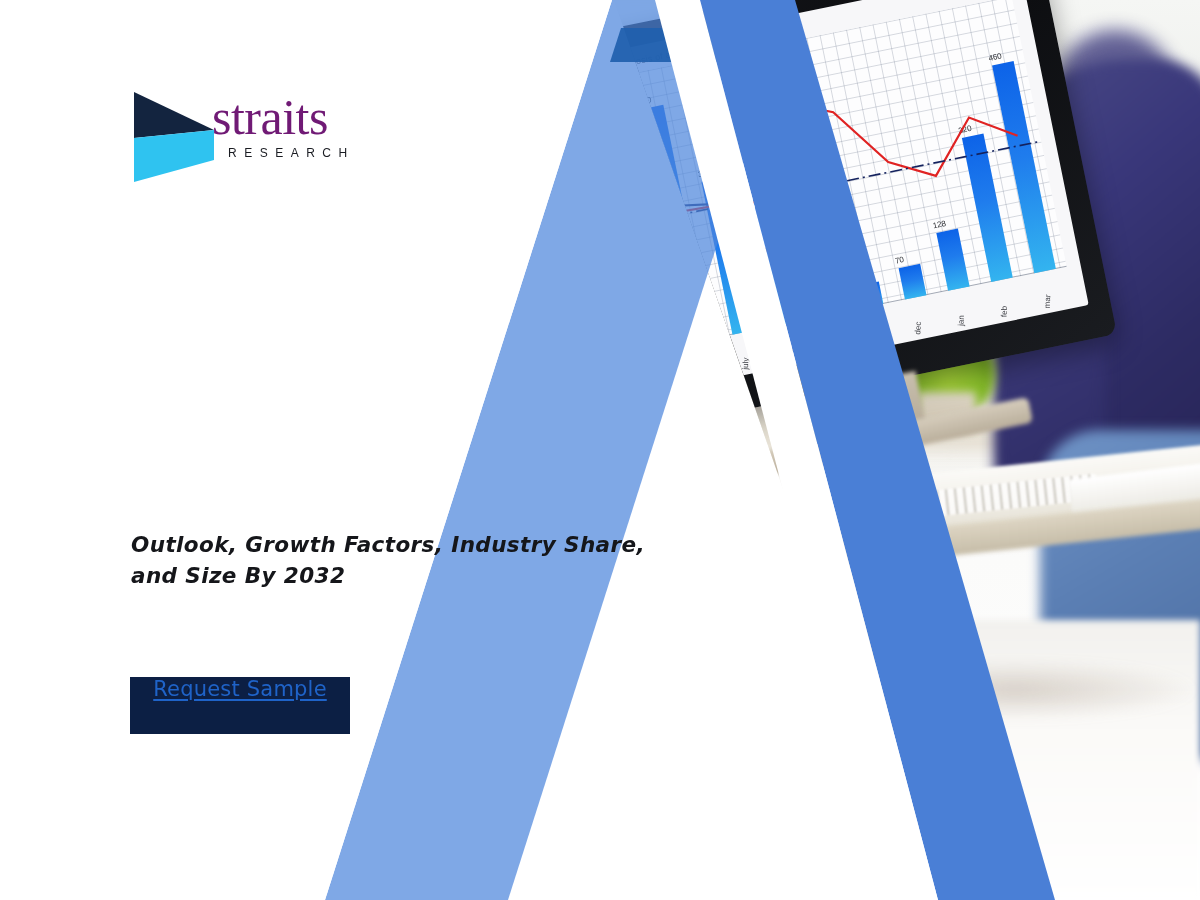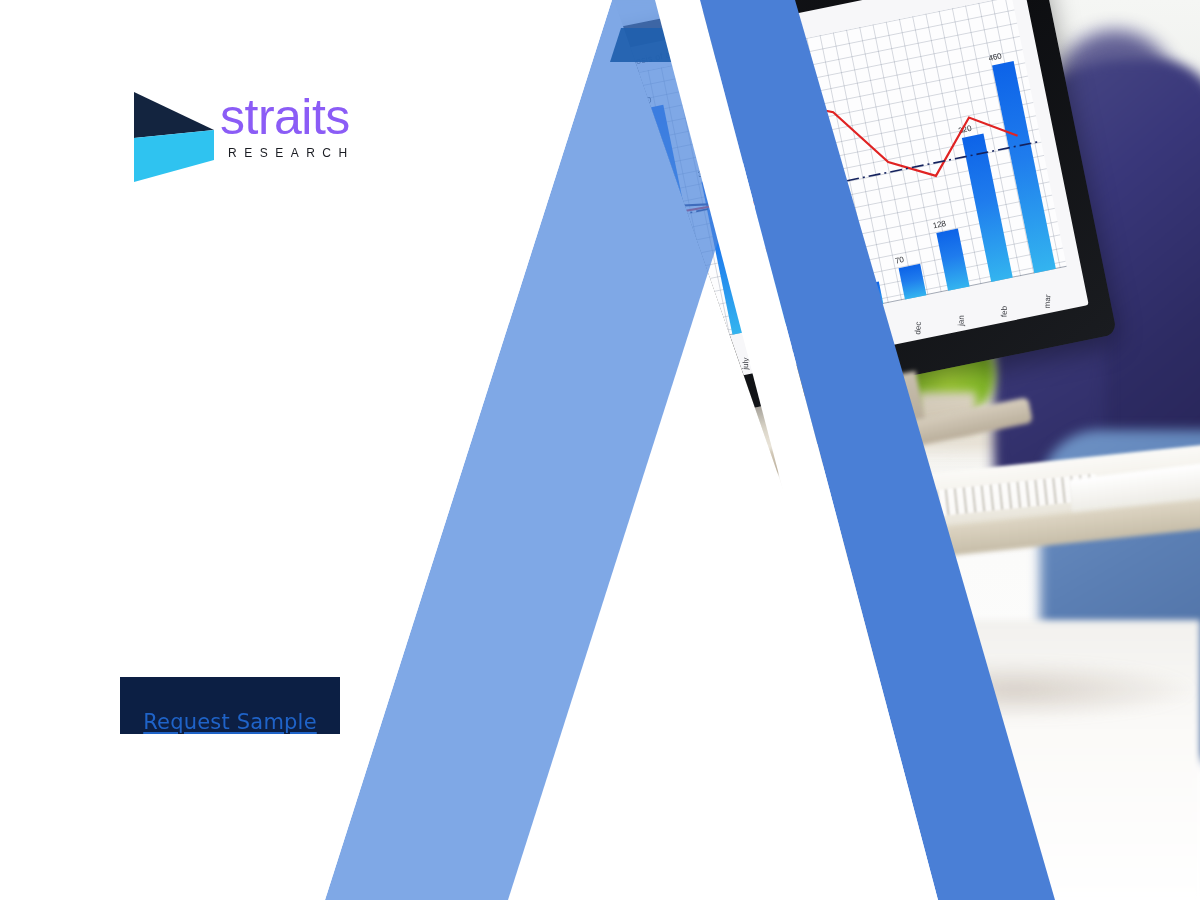--- a/index.html
+++ b/index.html
@@ -8,42 +8,42 @@
   body { font-family:"Liberation Sans", sans-serif; }
 
   #stage { position:relative; width:1200px; height:900px; background:#ffffff; overflow:hidden; }
 
   
   .left-panel { position:absolute; left:0; top:0; width:660px; height:900px; z-index:40; }
 
   
   .logo { position:absolute; left:128px; top:84px; width:250px; height:105px; }
   .logo-mark { position:absolute; left:0; top:2px; width:92px; height:100px; }
-  .logo-word { position:absolute; left:92px; top:8px; font-size:50px; font-weight:400;
-               letter-spacing:-0.5px; color:#8b5cf6; font-family:Liberation Sans, sans-serif; line-height:1; }
+  .logo-word { position:absolute; left:84px; top:8px; font-size:50px; font-weight:400;
+               letter-spacing:-0.5px; color:#701a75; font-family:Liberation Serif, serif; line-height:1; }
   .logo-sub  { position:absolute; left:100px; top:62px; font-size:12px; font-weight:400;
                letter-spacing:7.5px; color:#1a1c22; font-family:"Liberation Sans", sans-serif; }
 
   
   .title { position:absolute; left:92px; top:262px; width:580px;
            font-family:"DejaVu Sans", sans-serif;
            font-size:57px; line-height:1.26; font-weight:400;
            color:#1564d6; letter-spacing:-0.6px; }
 
   
   .subtitle { position:absolute; left:131px; top:530px; width:545px;
               font-family:"DejaVu Sans", sans-serif;
               font-style:italic; font-weight:700;
               font-size:21.5px; line-height:1.42; color:#15161a;
               letter-spacing:0.4px; }
 
   
-  .cta { position:absolute; left:120px; top:677px; width:220px; height:57px;
+  .cta { position:absolute; left:130px; top:677px; width:220px; height:57px;
          background:#0c1f44; border:none; cursor:pointer;
-         display:flex; align-items:flex-end; justify-content:center; }
+         display:flex; align-items:flex-start; justify-content:center; }
   .cta-label { font-family:"DejaVu Sans", sans-serif; font-size:21px; color:#1f63c8;
                text-decoration:underline; text-underline-offset:3px; letter-spacing:0.2px; }
 
   
   .photo-wrap { position:absolute; left:0; top:0; width:1200px; height:900px; z-index:10; }
 
   .photo { position:absolute; left:600px; top:0; width:600px; height:900px; overflow:hidden;
            -webkit-clip-path: polygon(14px 0, 100% 0, 100% 100%, 325px 100%);
            clip-path: polygon(14px 0, 100% 0, 100% 100%, 325px 100%); }
 
@@ -262,19 +262,20 @@
     <div class="logo">
       <svg class="logo-mark" viewBox="0 0 92 100">
         <polygon points="6,6 86,44 6,52" fill="#13243f"></polygon>
         <polygon points="6,52 86,44 86,74 6,96" fill="#2fc3f0"></polygon>
       </svg>
       <div class="logo-word">straits</div>
       <div class="logo-sub">RESEARCH</div>
     </div>
 
 
+    <p class="subtitle">Outlook, Growth Factors, Industry Share, and Size By 2032</p>
 
     <div class="cta">
       <span class="cta-label">Request Sample</span>
     </div>
 
   </div>
 </div>
 
 </body></html>

